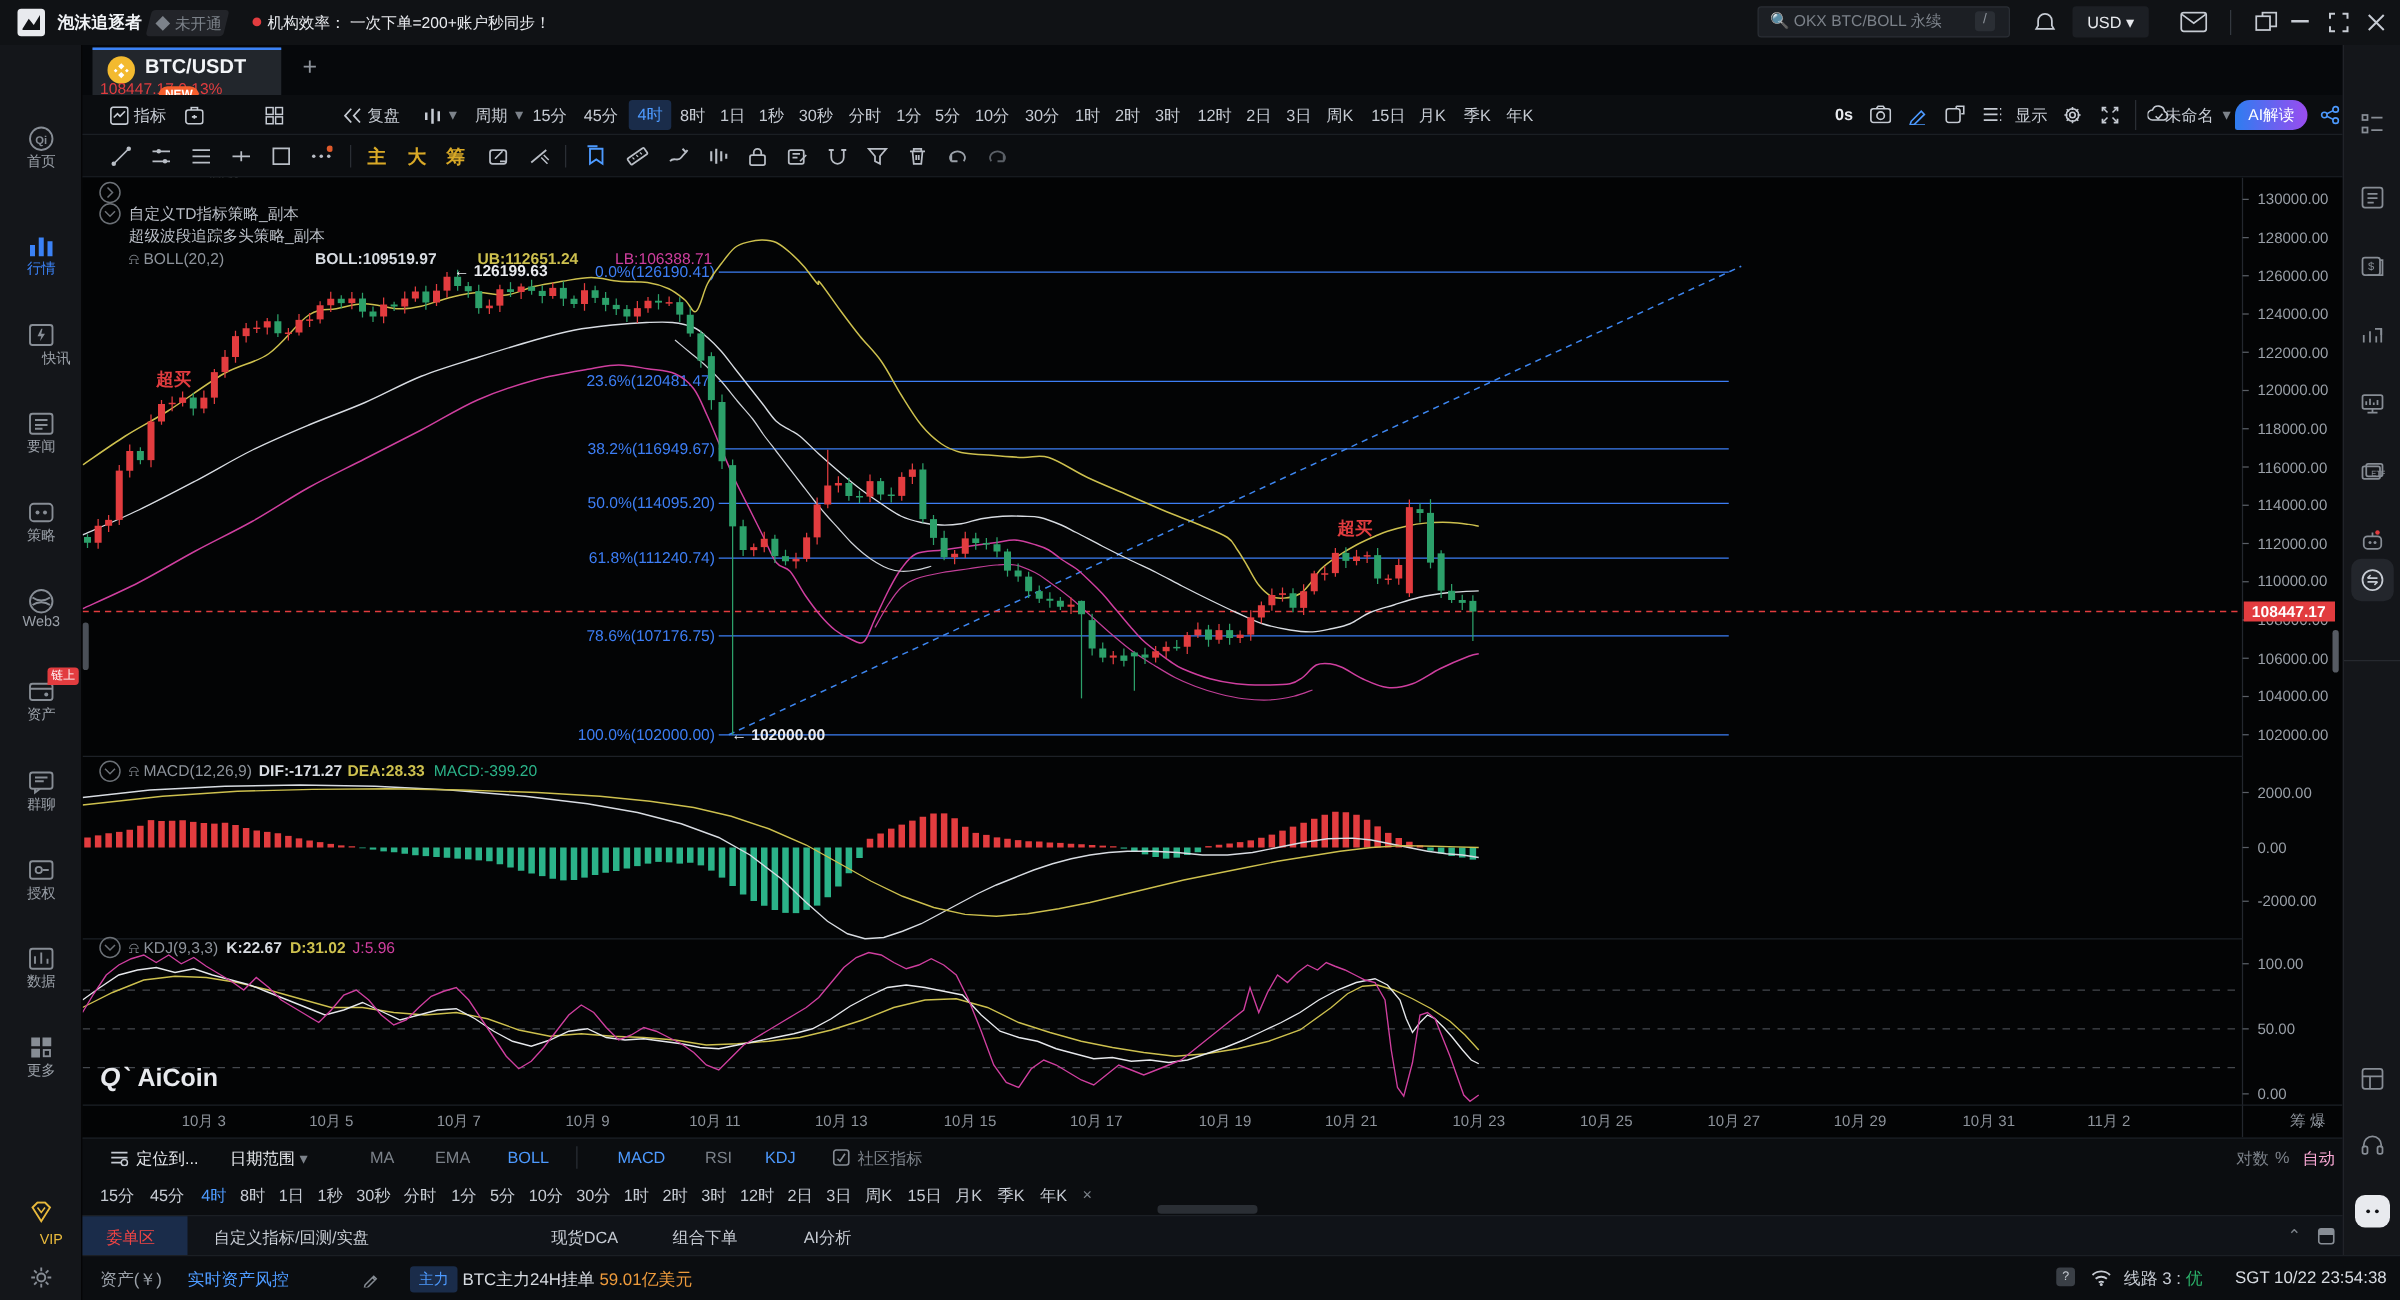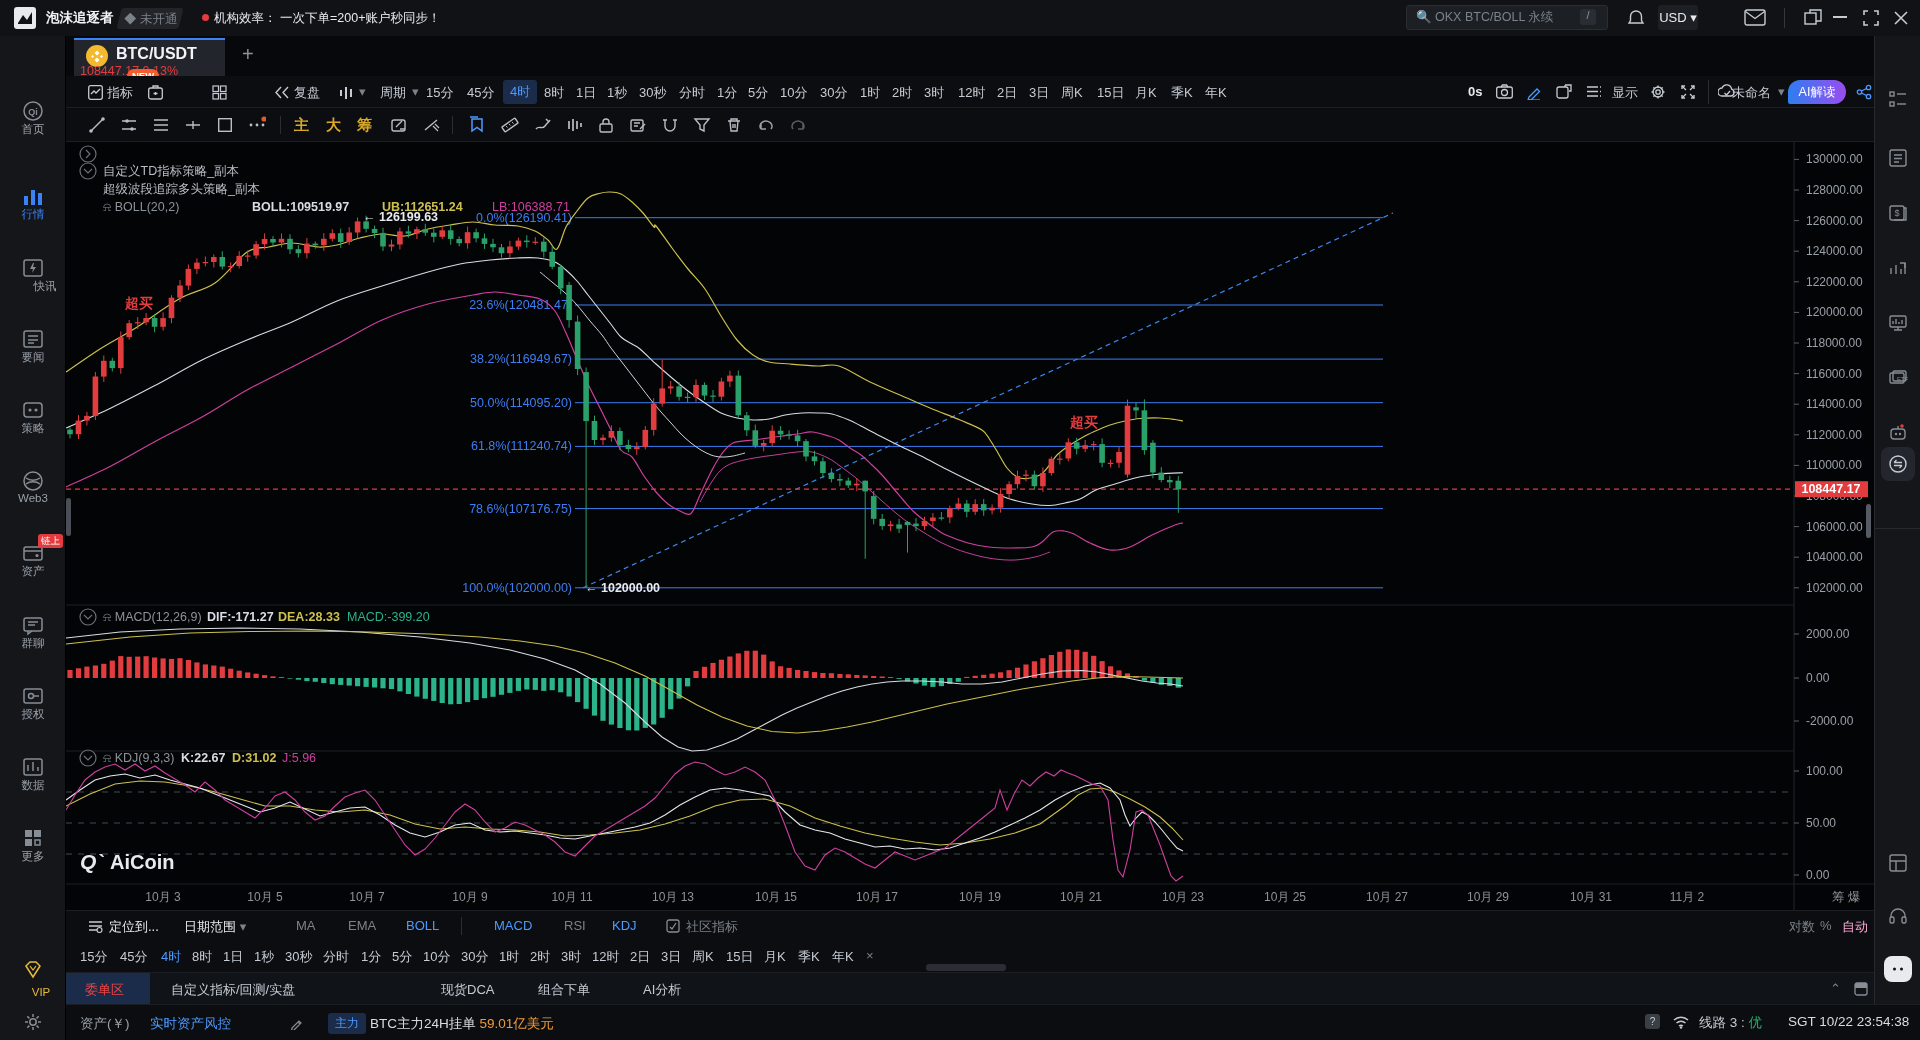--- a/index.html
+++ b/index.html
@@ -29,21 +29,21 @@
     <div class="t" style="left:119px;top:8px;width:62px;height:21px;background:#222429;border-radius:3px;transform:skewX(-14deg);"></div>
     <div class="t dim" style="left:124px;top:11px;font-size:12.5px;">◆ 未开通</div>
     <div class="t" style="left:202px;top:14px;width:7px;height:7px;border-radius:50%;background:#e23c3f;"></div>
     <div class="t" style="left:214px;top:10px;font-size:12.5px;color:#e8eaee;">机构效率： 一次下单=200+账户秒同步！</div>
     <div class="t" style="left:1406px;top:5px;width:202px;height:25px;background:#1c1f24;border:1px solid #2a2e34;border-radius:3px;"></div>
     <div class="t dim" style="left:1416px;top:9px;font-size:12.5px;">🔍 OKX BTC/BOLL 永续</div>
     <div class="t" style="left:1580px;top:9px;width:16px;height:16px;background:#2a2e34;border-radius:3px;text-align:center;font-size:11px;color:#8d939b;">/</div>
     <svg class="ic" style="left:1626px;top:8px;" width="20" height="20">
       <path d="M10 3 a5.5 5.5 0 0 1 5.5 5.5 v4 l1.5 2.5 h-14 l1.5-2.5 v-4 A5.5 5.5 0 0 1 10 3 Z" fill="none" stroke="#c6cbd3" stroke-width="1.4"></path>
     </svg>
-    <div class="t" style="left:1658px;top:5px;width:40px;height:25px;background:#1c1f24;border-radius:3px;text-align:center;line-height:25px;font-size:13px;color:#e8eaee;">USD ▾</div>
+    <div class="t" style="left:1658px;top:5px;width:61px;height:25px;background:#1c1f24;border-radius:3px;text-align:center;line-height:25px;font-size:13px;color:#e8eaee;">USD ▾</div>
     <svg class="ic" style="left:1744px;top:9px;" width="22" height="18">
       <rect x="1" y="1" width="20" height="15" rx="2" fill="none" stroke="#c6cbd3" stroke-width="1.4"></rect>
       <path d="M1.5 2.5 L11 9.5 L20.5 2.5" fill="none" stroke="#c6cbd3" stroke-width="1.4"></path>
     </svg>
     <div class="t" style="left:1784px;top:8px;width:1px;height:20px;background:#33383f;"></div>
     <svg class="ic" style="left:1804px;top:9px;" width="18" height="18">
       <rect x="1" y="4" width="11" height="11" fill="none" stroke="#c6cbd3" stroke-width="1.4"></rect>
       <path d="M6 4 V1 H17 V12 H12" fill="none" stroke="#c6cbd3" stroke-width="1.4"></path>
     </svg>
     <div class="t" style="left:1833px;top:16px;width:14px;height:2px;background:#c6cbd3;"></div>

